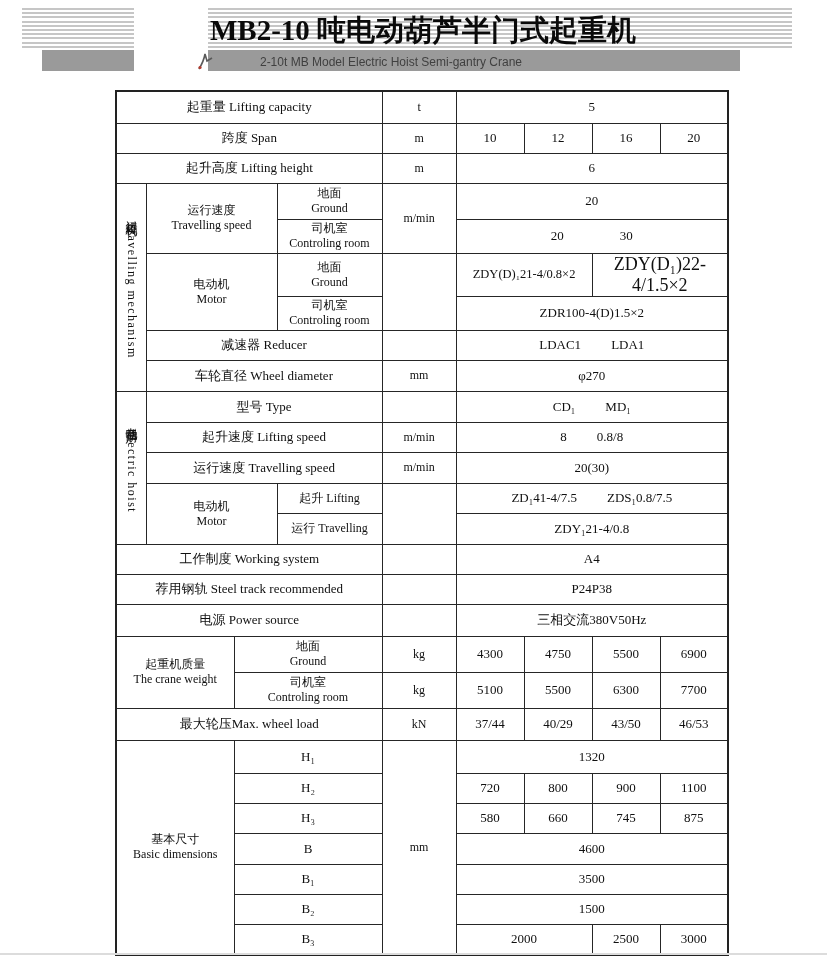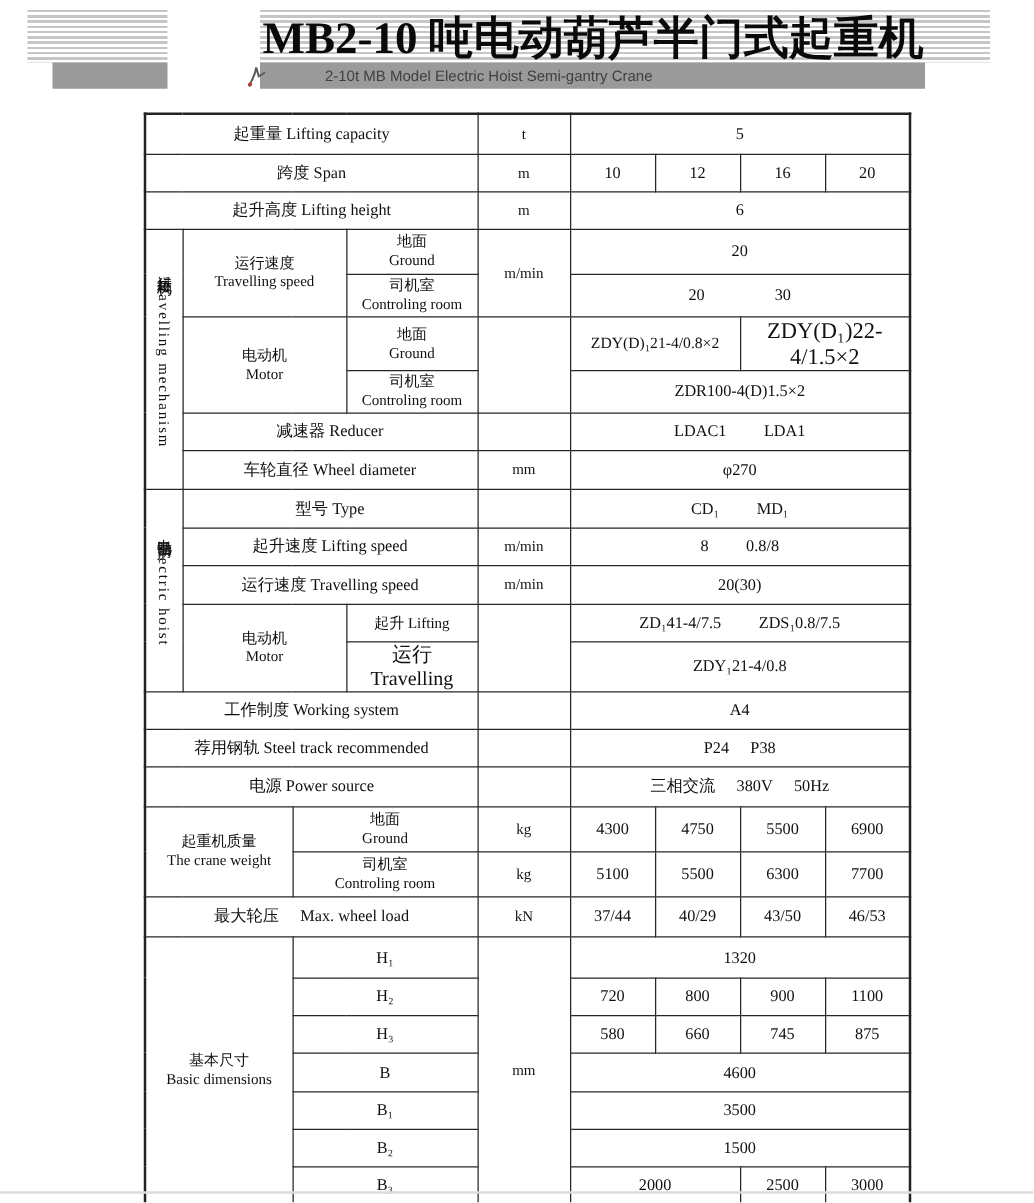--- a/index.html
+++ b/index.html
@@ -3,21 +3,21 @@
 <meta charset="utf-8">
 <style>
   html,body{margin:0;padding:0;background:#ffffff;}
   #page{position:relative;width:827px;height:962px;background:#ffffff;overflow:hidden;
         font-family:"Liberation Serif","DejaVu Serif",serif;color:#111;}
 
   
   .stripes{position:absolute;left:22px;top:8px;width:770px;height:42px;
            background:repeating-linear-gradient(to bottom,#c6c6c6 0px,#c6c6c6 2px,#ffffff 2px,#ffffff 4.2px);}
   .title{position:absolute;left:210px;top:11px;width:420px;height:38px;line-height:38px;
-         text-align:center;font-size:36px;font-weight:bold;color:#0a0a0a;
+         text-align:center;font-size:29px;font-weight:bold;color:#0a0a0a;
          font-family:"Liberation Serif","DejaVu Serif",serif;white-space:nowrap;}
   .subtitle-bar{position:absolute;left:42px;top:50px;width:698px;height:21px;background:#9a9a9a;
                 text-align:center;line-height:21px;}
   .subtitle-bar span{color:#404040;font-size:12px;font-family:"Liberation Sans","DejaVu Sans",sans-serif;}
   .logo-box{position:absolute;left:134px;top:8px;width:74px;height:64px;background:#ffffff;}
   .logo-mark{position:absolute;right:-8px;bottom:0px;}
 
   .bottom-edge{position:absolute;left:0px;top:953px;width:827px;height:2px;background:#dcdcdc;}
 
   
@@ -25,21 +25,21 @@
   table{border-collapse:collapse;table-layout:fixed;width:612px;border:2px solid #222;padding-left:24px;}
   td{border:1px solid #262626;text-align:center;vertical-align:middle;padding:0 2px;
      font-size:13px;color:#101010;overflow:hidden;}
   .two-line span{display:block;line-height:1.25;font-size:12px;}
   .un{font-size:12px;}
   .vlabel{writing-mode:vertical-rl;text-orientation:mixed;display:inline-block;
           font-size:12px;letter-spacing:1.5px;line-height:1.05;white-space:nowrap;}
   .pair{display:inline-flex;justify-content:center;align-items:center;}
   .gap-lg{gap:56px;}
   .gap-md{gap:30px;}
-  .gap-sm{gap:17px;}
+  .gap-sm{gap:0;}
 </style>
 </head>
 <body>
 
 <div id="page">
 
   <div class="stripes"></div>
   <div class="title">MB2-10 吨电动葫芦半门式起重机</div>
   <div class="subtitle-bar">
     <span>2-10t MB Model Electric Hoist Semi-gantry Crane</span>
@@ -195,21 +195,21 @@
       <td rowspan="2" class="un"></td>
       <td colspan="4">
         <span class="pair gap-md">
           <span>ZD₁41-4/7.5</span>
           <span>ZDS₁0.8/7.5</span>
         </span>
       </td>
     </tr>
 
     <tr style="height:31px">
-      <td style="font-size:16px">运行 Travelling</td>
+      <td style="font-size:12px">运行 Travelling</td>
       <td colspan="4">ZDY₁21-4/0.8</td>
     </tr>
 
     <tr style="height:30px">
       <td colspan="4">工作制度 Working system</td>
       <td class="un"></td>
       <td colspan="4">A4</td>
     </tr>
 
     <tr style="height:30px">

